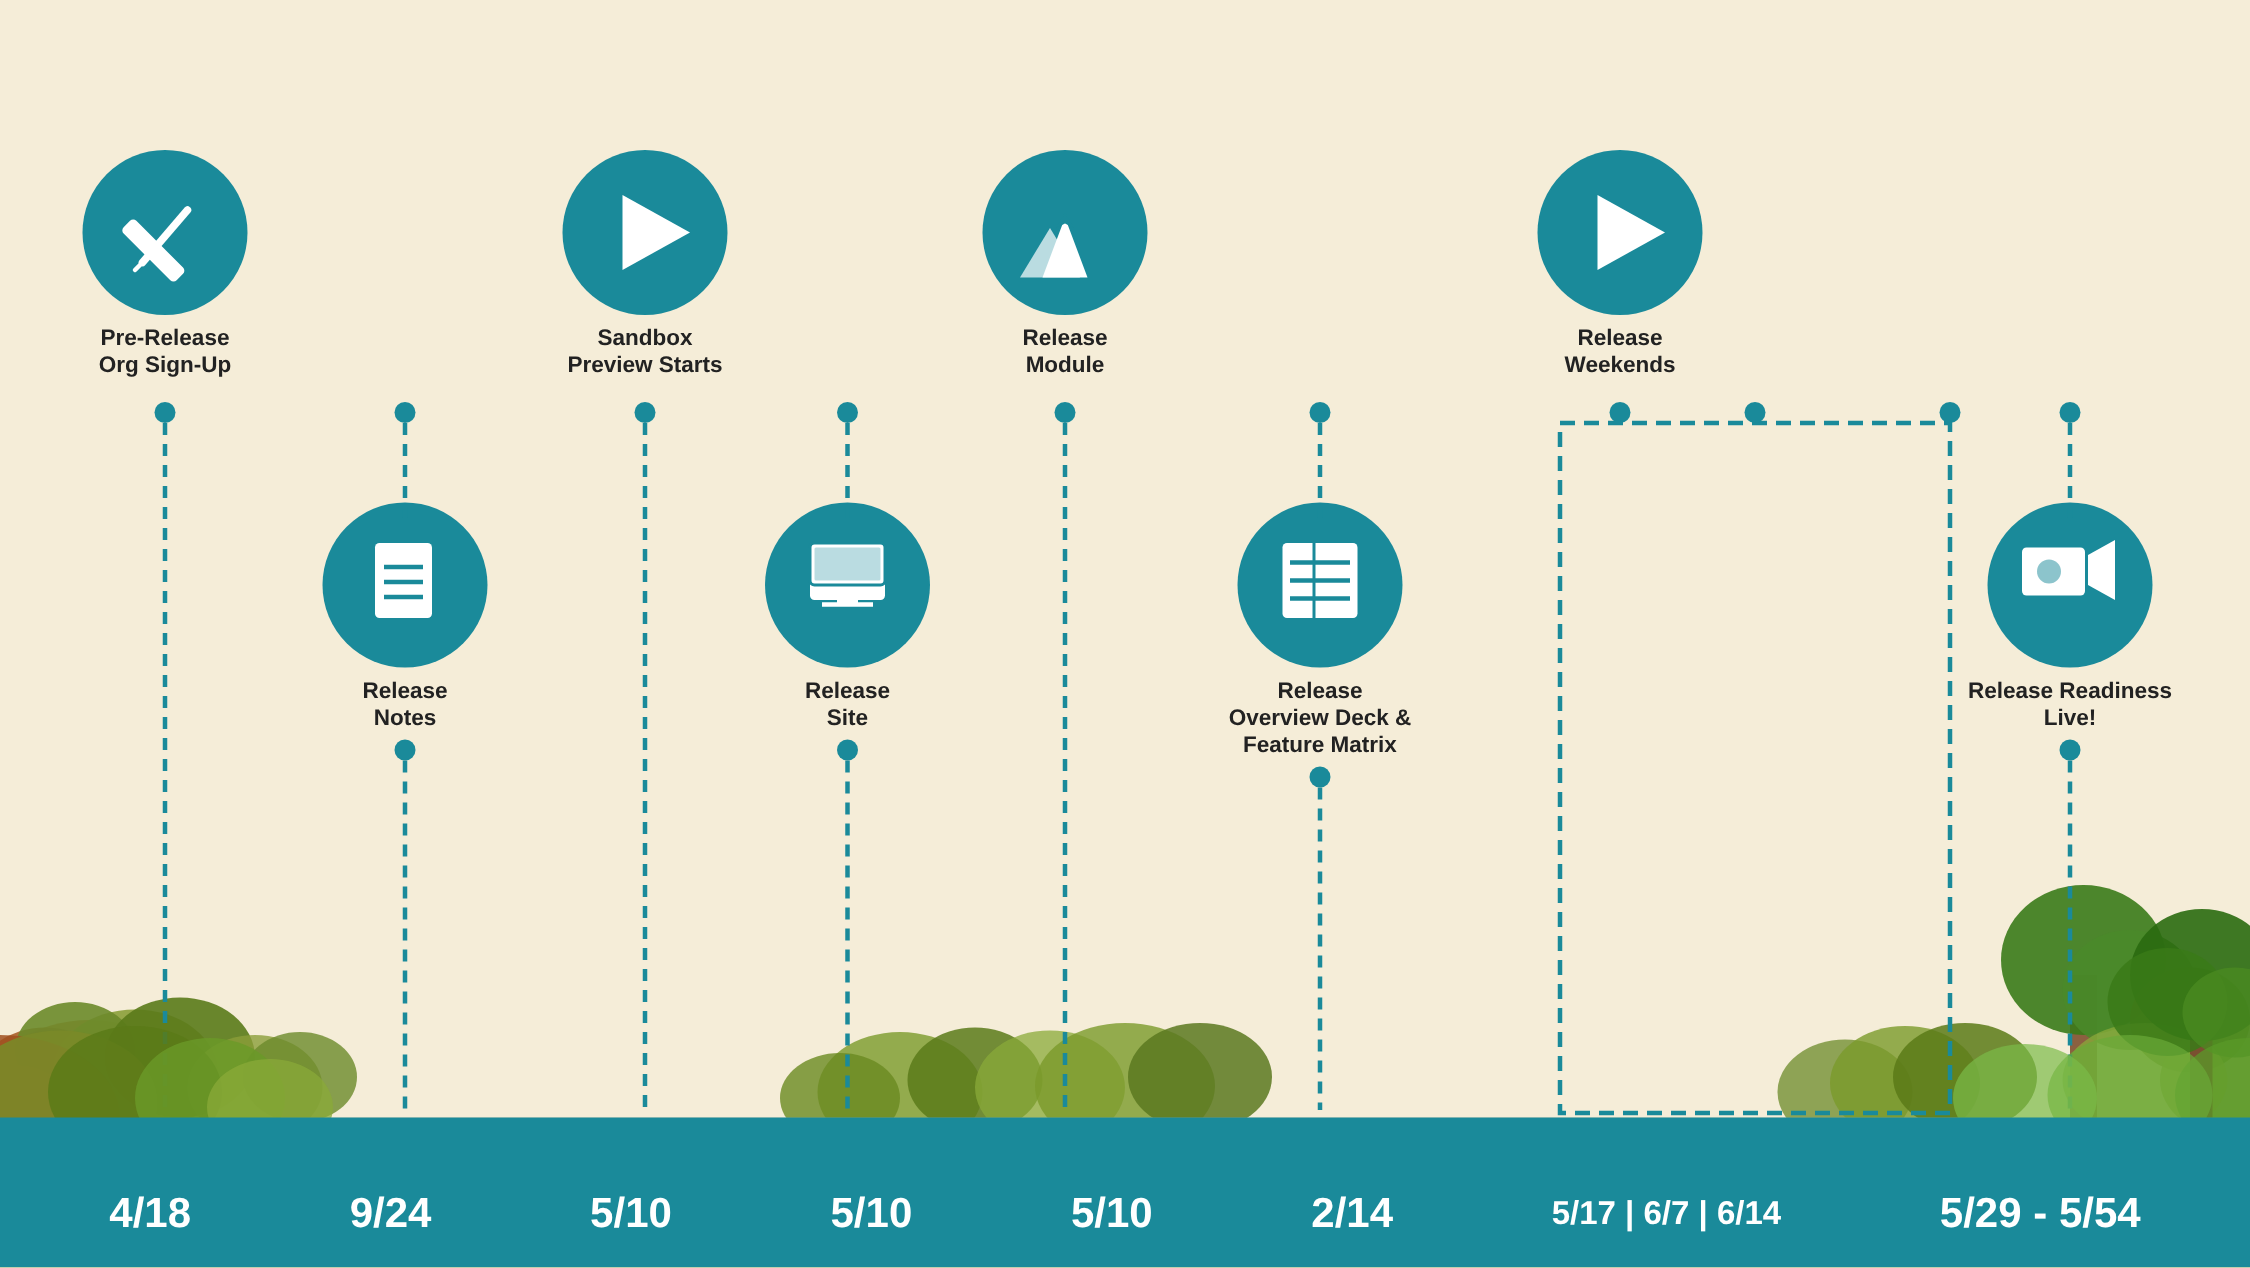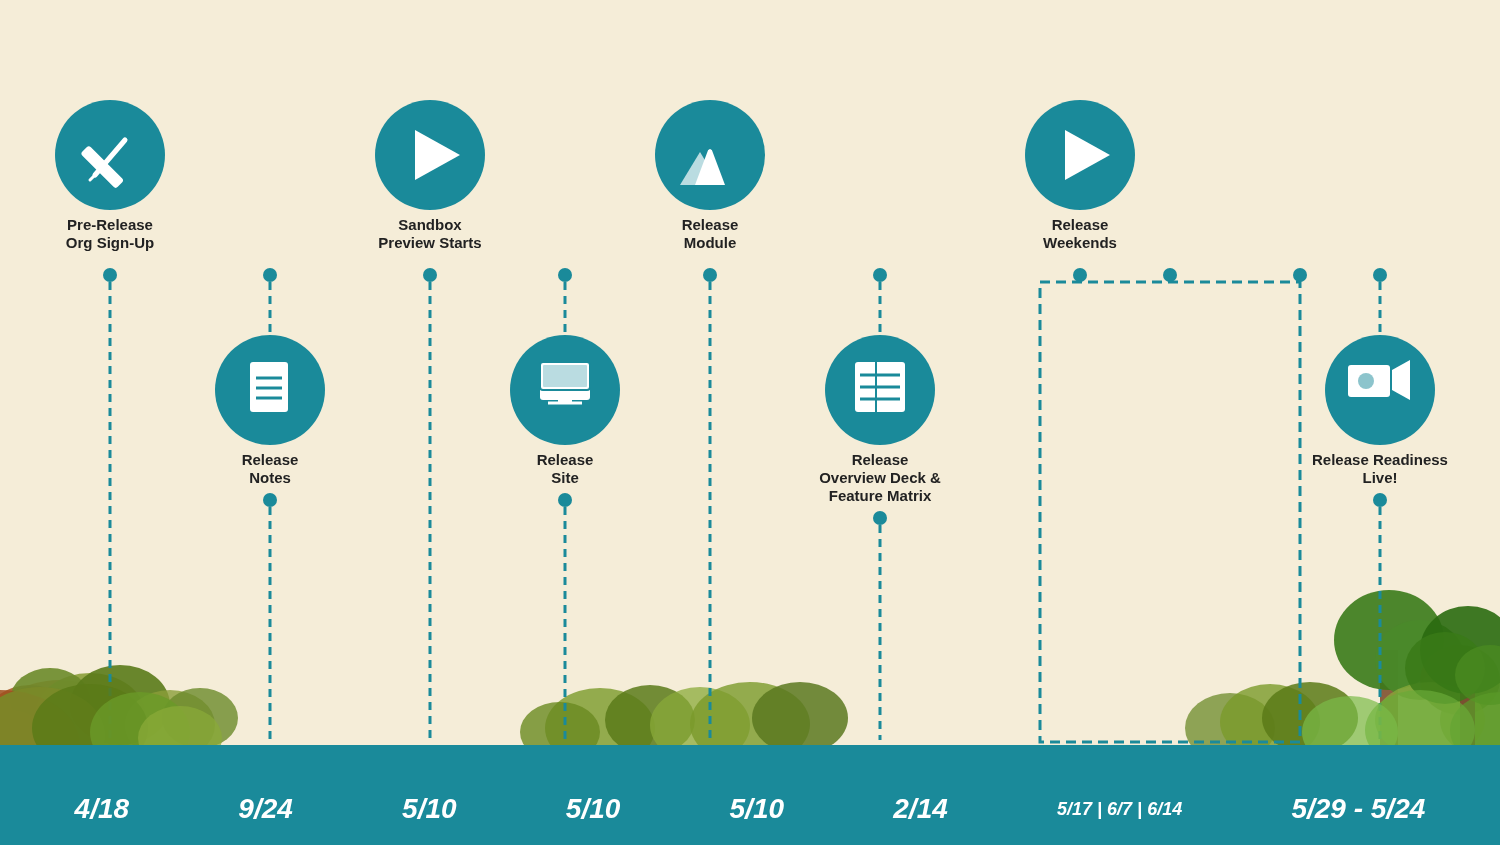--- a/index.html
+++ b/index.html
@@ -201,23 +201,23 @@
     <ellipse cx="1468" cy="650" rx="48" ry="44" fill="#2a6a10" opacity="0.9"></ellipse>
     <ellipse cx="1445" cy="668" rx="40" ry="36" fill="#3a7a18" opacity="0.85"></ellipse>
     <ellipse cx="1490" cy="675" rx="35" ry="30" fill="#4a8a20" opacity="0.8"></ellipse>
     <ellipse cx="1500" cy="730" rx="50" ry="38" fill="#5a9a28" opacity="0.75"></ellipse>
     <ellipse cx="1420" cy="730" rx="55" ry="40" fill="#6aaa38" opacity="0.7"></ellipse>
     <ellipse cx="1350" cy="732" rx="48" ry="36" fill="#7aba48" opacity="0.7"></ellipse>
 
     <rect x="0" y="745" width="1500" height="100" fill="#1a8a9a"></rect>
   </svg>
 
-  <div style="position:absolute;bottom:0;left:0;right:0;height:72px;display:flex;align-items:center;justify-content:space-around;padding:0 20px;z-index:20;font-style:italic;">
+  <div style="position:absolute;bottom:0;left:0;right:0;height:72px;display:flex;align-items:center;justify-content:space-around;padding:0 20px;z-index:20;">
     <span class="date-label">4/18</span>
     <span class="date-label">9/24</span>
     <span class="date-label">5/10</span>
     <span class="date-label">5/10</span>
     <span class="date-label">5/10</span>
     <span class="date-label">2/14</span>
-    <span class="date-label" style="font-size:18px;">5/17 | 6/7 | 6/14</span>
-    <span class="date-label">5/29 - 5/24</span>
+    <span class="date-label" style="font-size:22px;">5/17 | 6/7 | 6/14</span>
+    <span class="date-label">5/29 - 5/54</span>
   </div>
 </div>
 
 </body></html>

